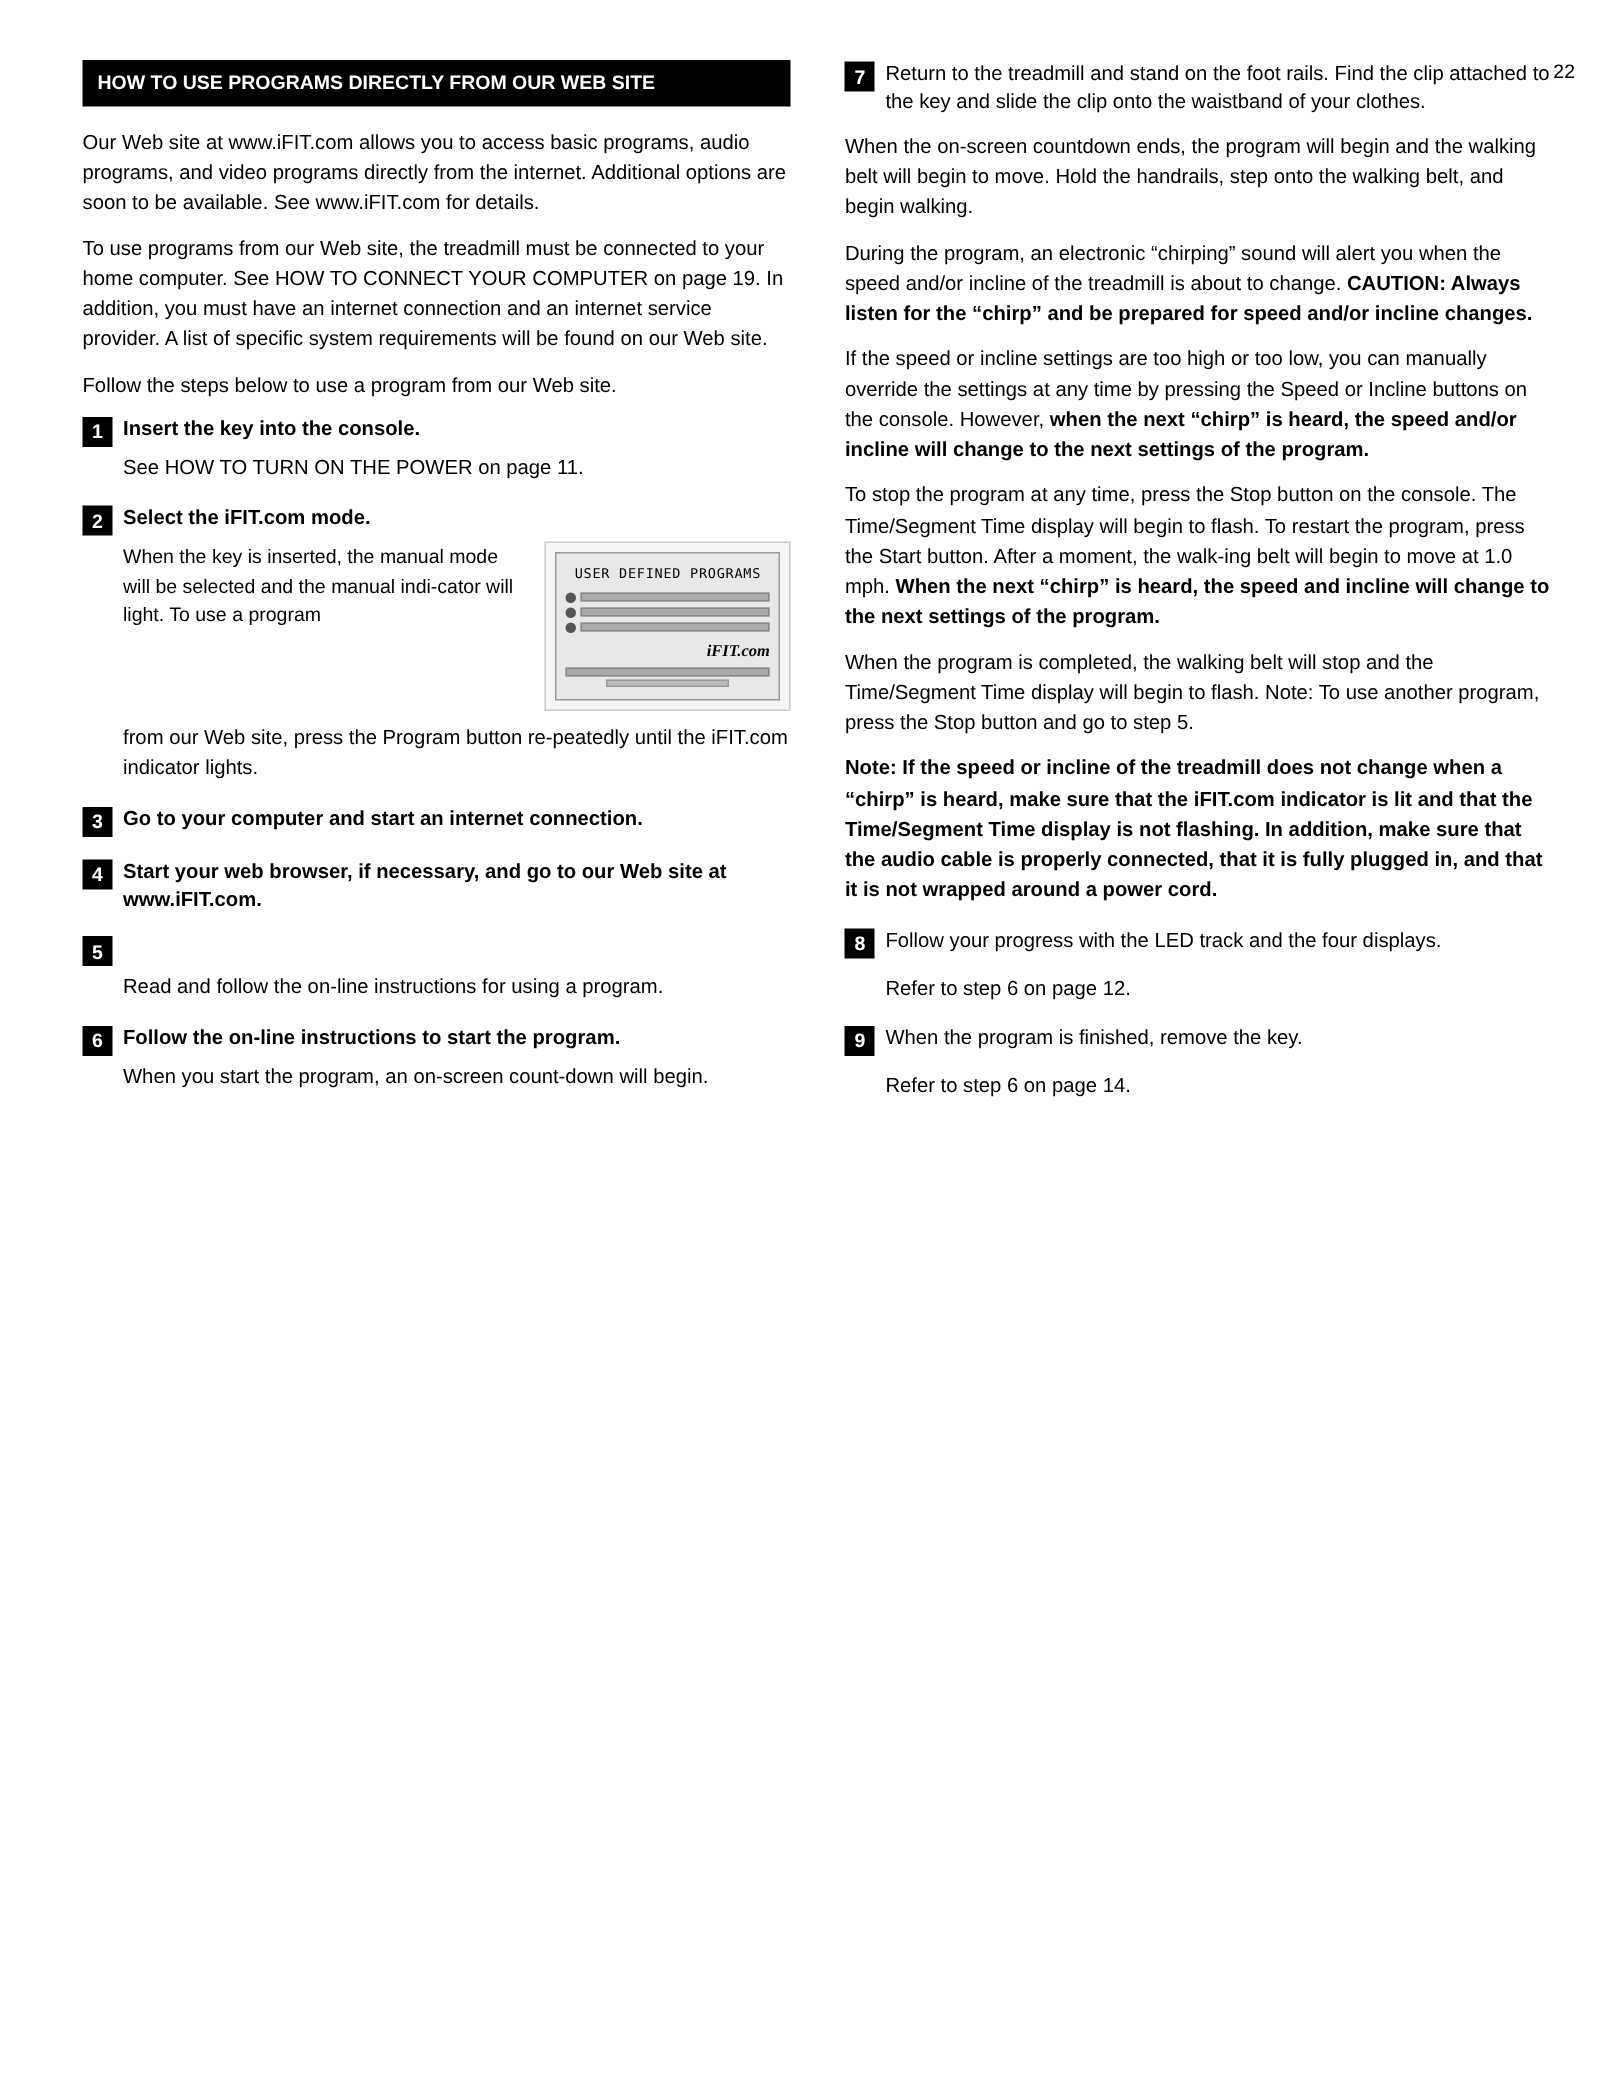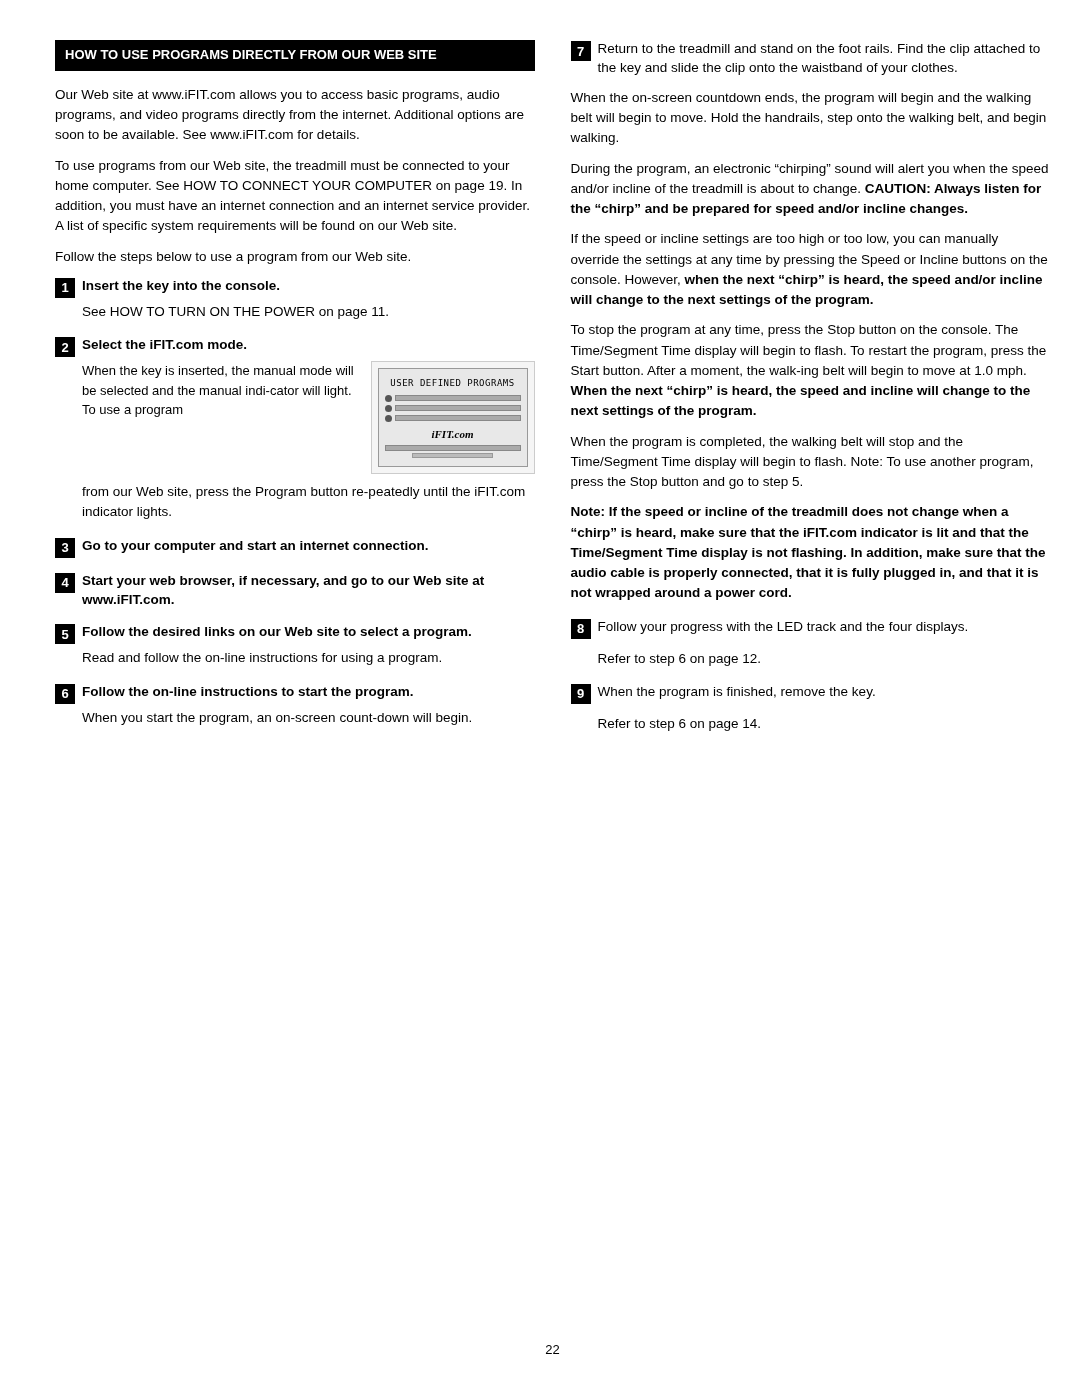--- a/index.html
+++ b/index.html
@@ -9,21 +9,21 @@
       font-size: 13.5px;
       color: #000;
       width: 1080px;
       min-height: 1397px;
     }
     .page {
       width: 1080px;
       min-height: 1397px;
       padding: 40px 30px 40px 55px;
       display: flex;
-      flex-direction: column;
+      flex-direction: row;
     }
     .columns {
       display: flex;
       gap: 36px;
       flex: 1;
     }
     .col-left {
       flex: 1;
       min-width: 0;
     }
@@ -123,21 +123,21 @@
       border-radius: 50%;
       flex-shrink: 0;
     }
     .console-bar {
       flex: 1;
       height: 6px;
       background: #aaa;
       border: 1px solid #888;
     }
     .console-logo {
-      text-align: center;
+      text-align: right;
       font-style: italic;
       font-size: 10px;
       font-weight: bold;
       margin: 4px 0 3px;
     }
     .console-long-bar {
       height: 6px;
       background: #aaa;
       border: 1px solid #888;
       margin-bottom: 2px;
@@ -248,21 +248,20 @@
       <div class="step-block">
         <div class="step-header">
           <div class="step-num">4</div>
           <div class="step-title">Start your web browser, if necessary, and go to our Web site at www.iFIT.com.</div>
         </div>
       </div>
 
       <div class="step-block">
         <div class="step-header">
           <div class="step-num">5</div>
-          <div class="step-title">Follow the desired links on our Web site to select a program.</div>
         </div>
         <div class="step-body">
           <p>Read and follow the on-line instructions for using a program.</p>
         </div>
       </div>
 
       <div class="step-block">
         <div class="step-header">
           <div class="step-num">6</div>
           <div class="step-title">Follow the on-line instructions to start the program.</div>

